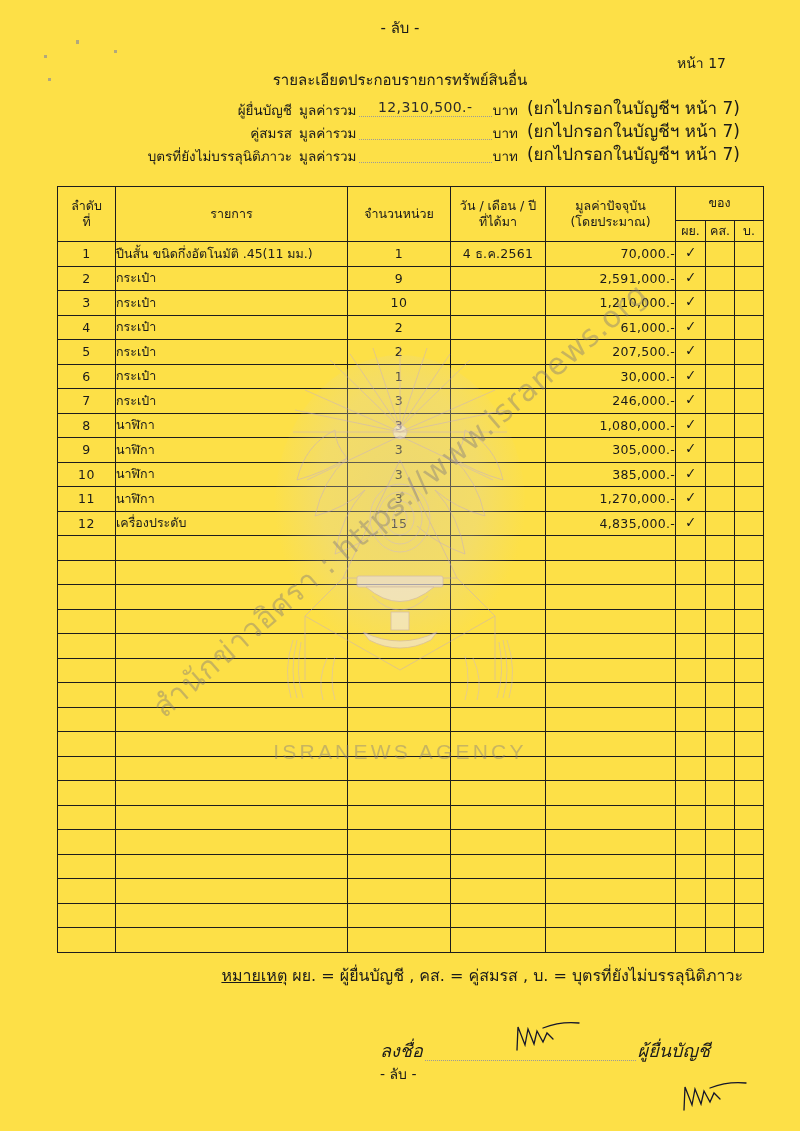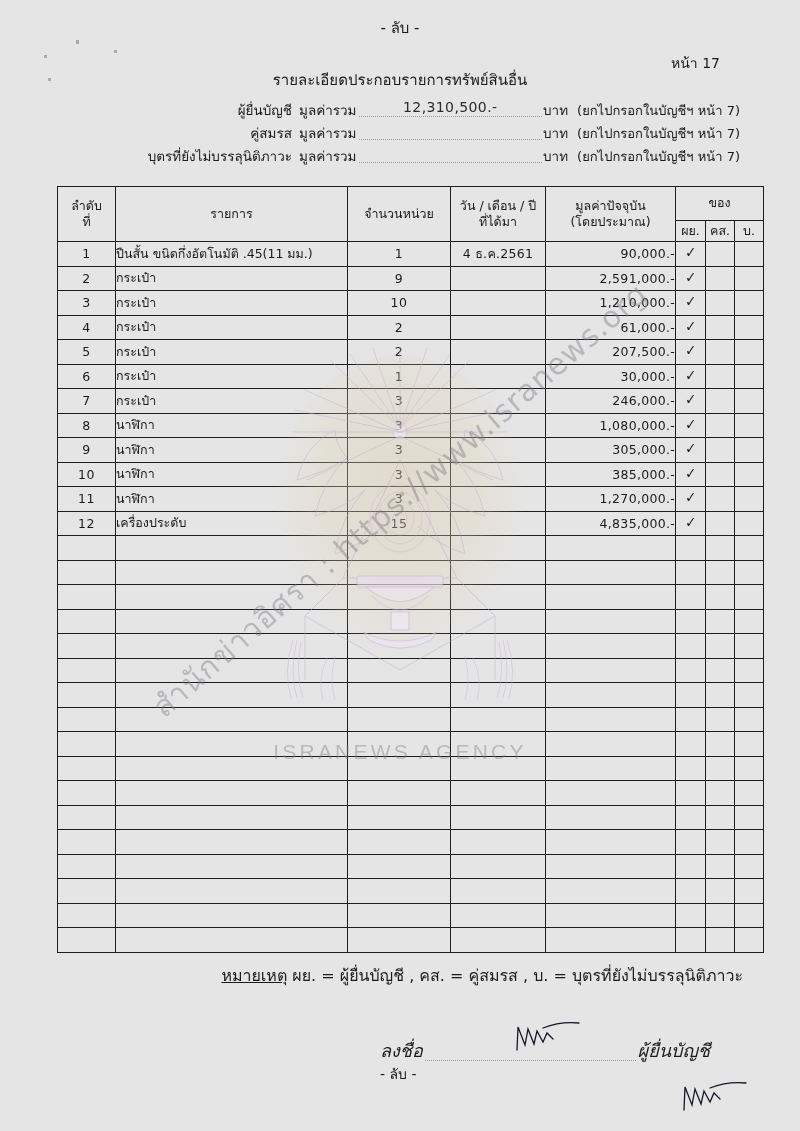--- a/index.html
+++ b/index.html
@@ -8,21 +8,21 @@
     background: #ffffff;
   }
   body {
     font-family: "Liberation Sans", "DejaVu Sans", sans-serif;
     color: #1a1a1a;
   }
   .page {
     position: relative;
     width: 800px;
     height: 1131px;
-    background: #e5e5e5;
+    background: #fde047;
     overflow: hidden;
   }
 
   
   .speck {
     position: absolute;
     background: #8a8a9a;
     opacity: .65;
   }
 
@@ -78,21 +78,21 @@
   .secret-top {
     position: absolute;
     left: 0; right: 0;
     top: 16px;
     text-align: center;
     font-size: 15px;
     font-family: "DejaVu Sans", sans-serif;
   }
   .page-no {
     position: absolute;
-    right: 80px;
+    right: 74px;
     top: 52px;
     font-size: 14px;
     font-family: "DejaVu Sans", sans-serif;
   }
   .doc-title {
     position: absolute;
     left: 0; right: 0;
     top: 68px;
     text-align: center;
     font-size: 15px;
@@ -132,21 +132,21 @@
     left: 0; right: 0;
     bottom: 1px;
     text-align: center;
     font-size: 14px;
     color: #2b2b2b;
     letter-spacing: .4px;
   }
   .s-baht { white-space: nowrap; }
   .s-note {
     margin-left: 9px;
-    font-size: 13px;
+    font-size: 17px;
     white-space: nowrap;
     text-align: center;
   }
 
   
   .tbl-wrap {
     position: absolute;
     left: 57px;
     top: 186px;
     width: 686px;
@@ -319,21 +319,21 @@
           <th class="th-sub">คส.</th>
           <th class="th-sub">บ.</th>
         </tr>
       </thead>
       <tbody id="assets-body">
           <tr>
             <td class="no">1</td>
             <td class="item">ปืนสั้น ขนิดกึ่งอัตโนมัติ .45(11 มม.)</td>
             <td class="qty">1</td>
             <td class="date">4  ธ.ค.2561</td>
-            <td class="val">90,000.-</td>
+            <td class="val">70,000.-</td>
             <td class="chk"><span class="tick">✓</span></td>
             <td class="chk"></td>
             <td class="chk"></td>
           </tr>
           <tr>
             <td class="no">2</td>
             <td class="item">กระเป๋า</td>
             <td class="qty">9</td>
             <td class="date"></td>
             <td class="val">2,591,000.-</td>

